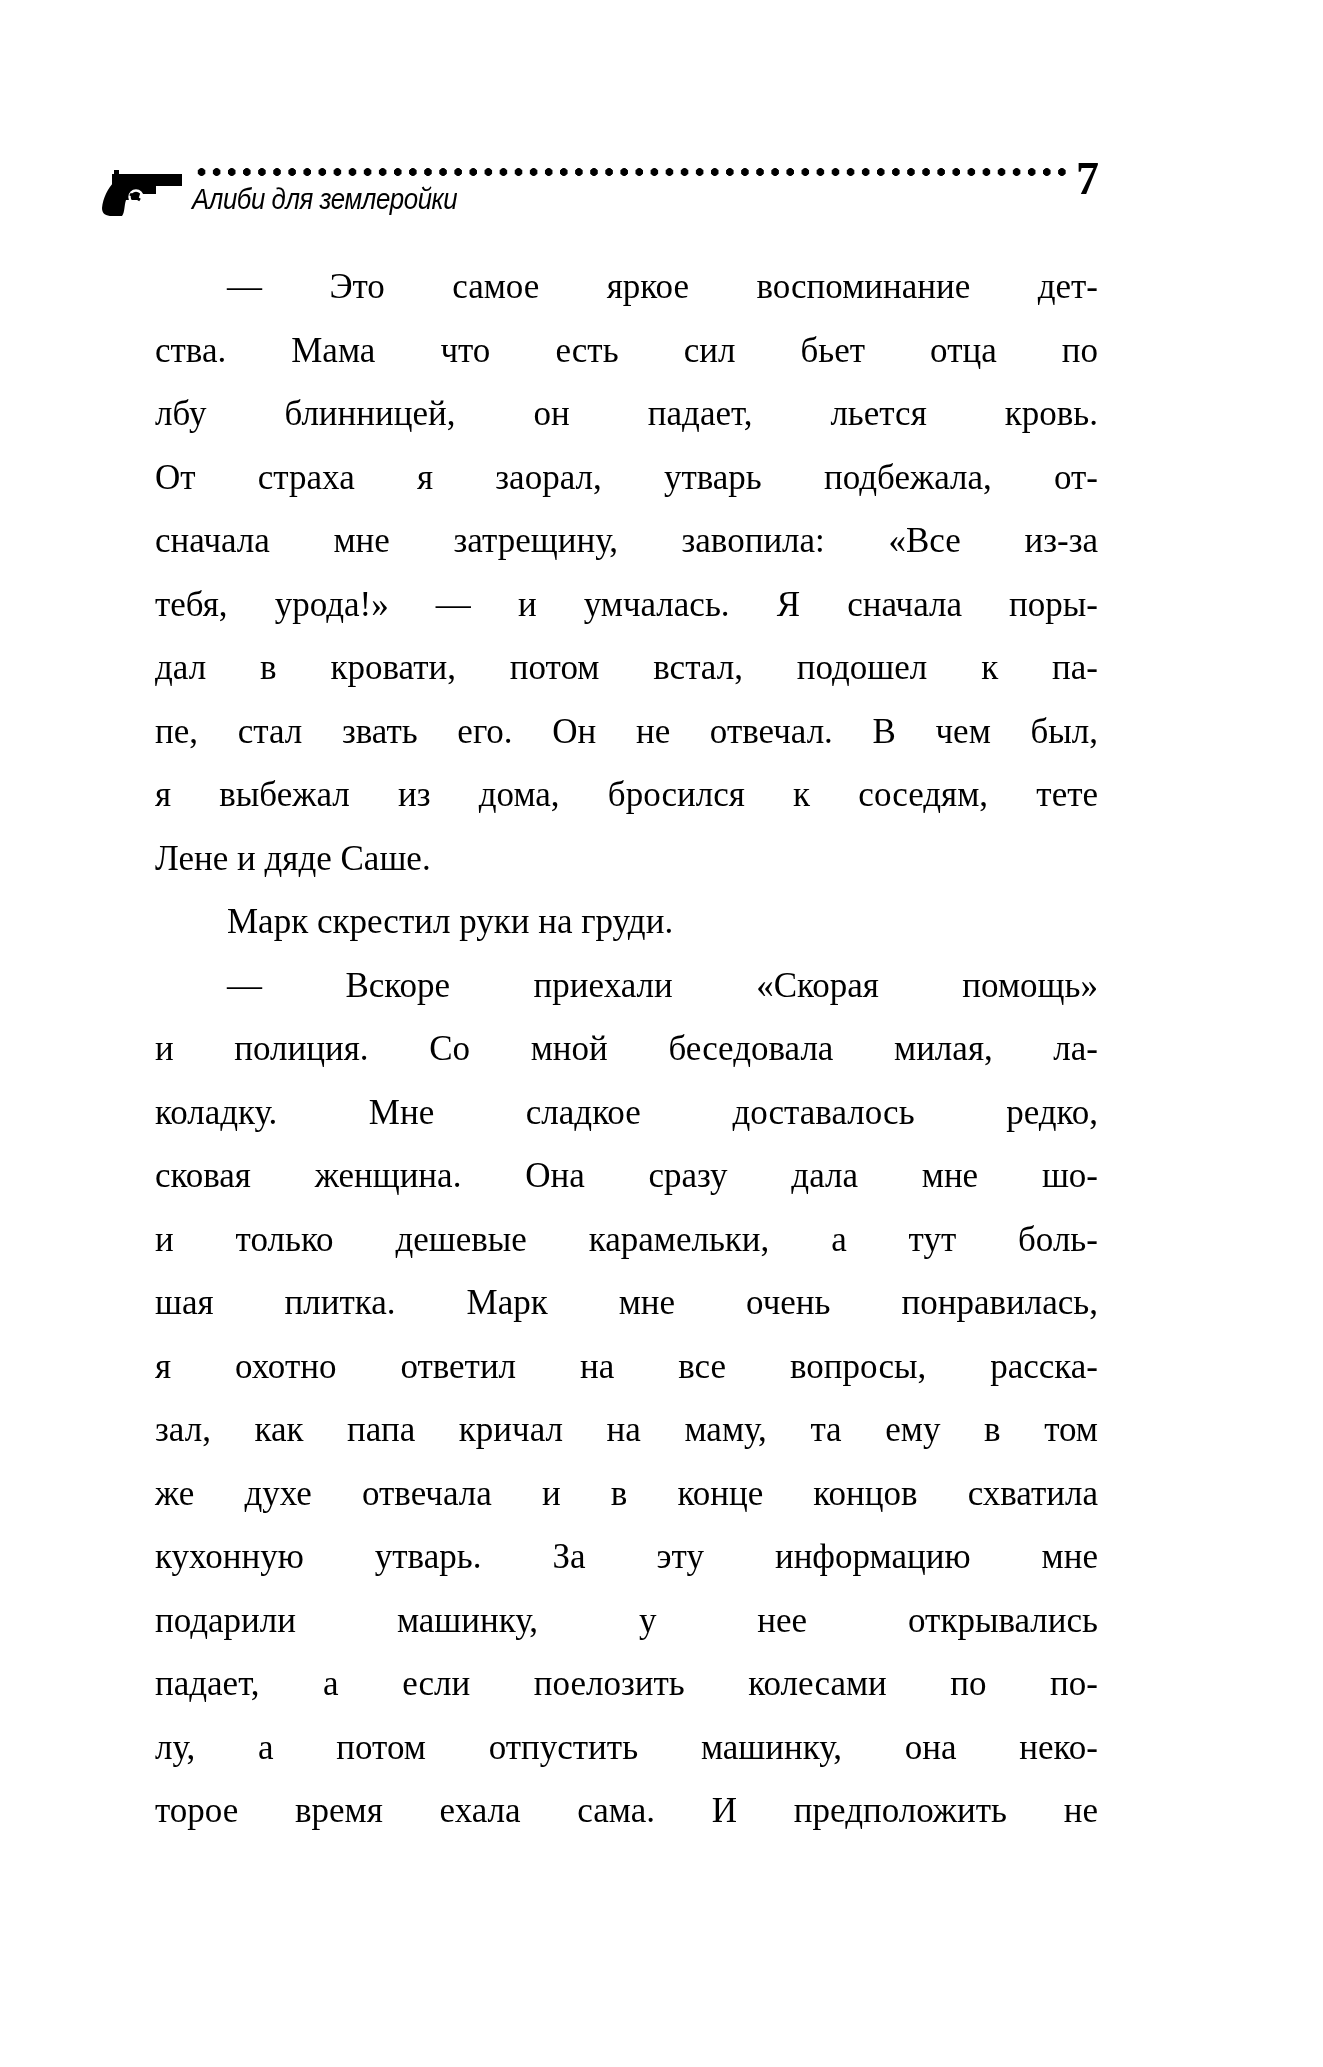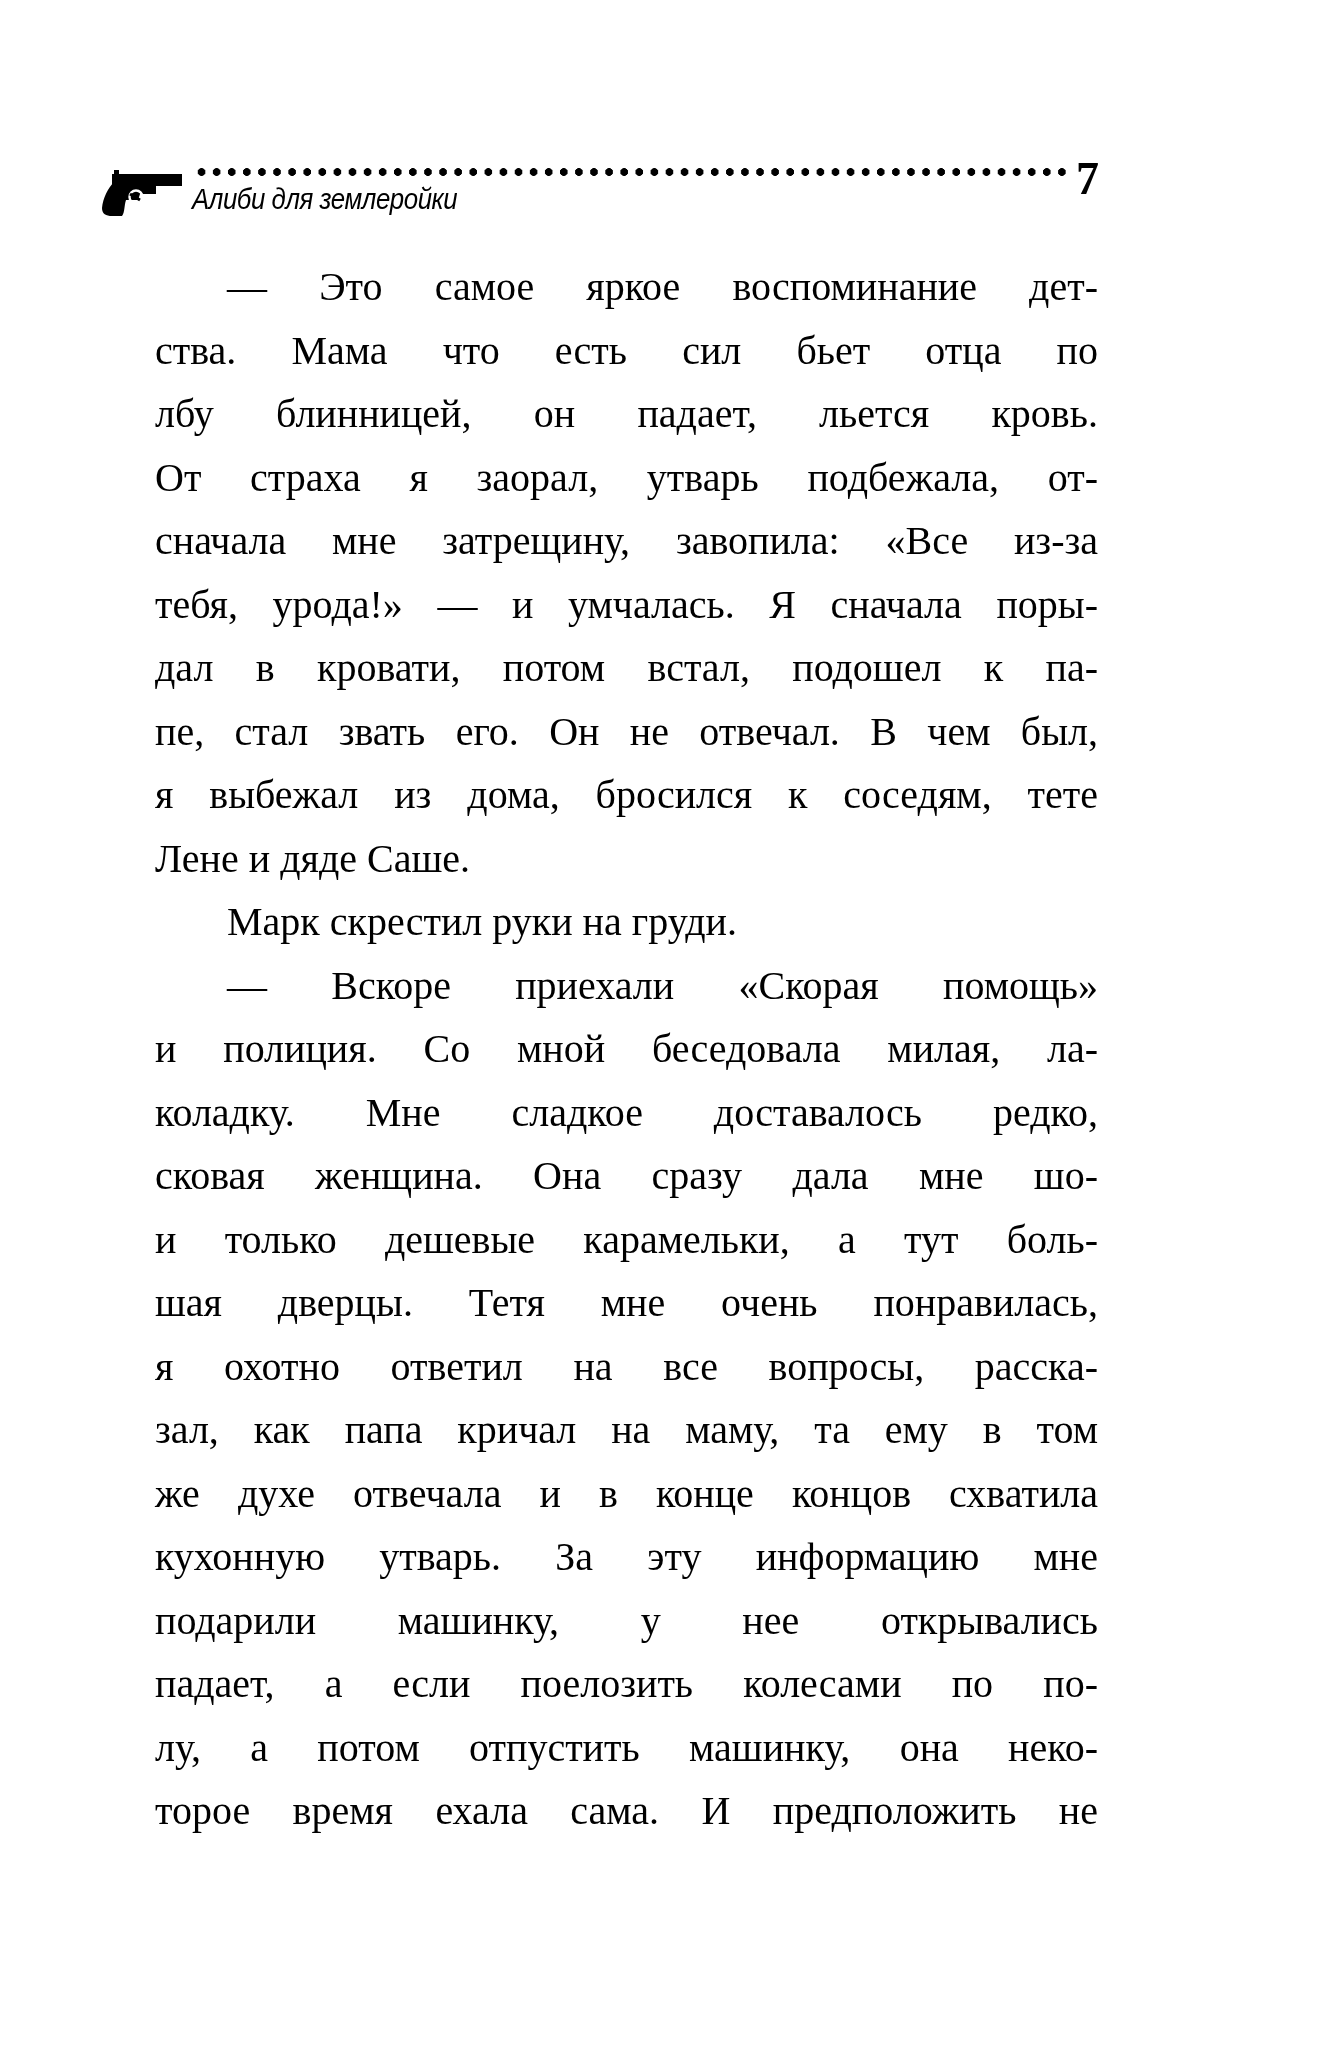--- a/index.html
+++ b/index.html
@@ -60,21 +60,21 @@
     font-weight: bold;
     font-size: 46px;
     line-height: 46px;
   }
   .body-text {
     position: absolute;
     left: 155px;
     top: 255px;
     width: 943px;
     font-family: "Liberation Serif", serif;
-    font-size: 40px;
+    font-size: 35px;
     line-height: 63.5px;
   }
   .line {
     display: block;
     height: 63.5px;
     white-space: nowrap;
     text-align: justify;
     text-align-last: justify;
   }
   .line.indent {
@@ -116,21 +116,21 @@
     <span class="line">дал в кровати, потом встал, подошел к па-</span>
     <span class="line">пе, стал звать его. Он не отвечал. В чем был,</span>
     <span class="line">я выбежал из дома, бросился к соседям, тете</span>
     <span class="line last">Лене и дяде Саше.</span>
     <span class="line indent last">Марк скрестил руки на груди.</span>
     <span class="line indent">— Вскоре приехали «Скорая помощь»</span>
     <span class="line">и полиция. Со мной беседовала милая, ла-</span>
     <span class="line">коладку. Мне сладкое доставалось редко,</span>
     <span class="line">сковая женщина. Она сразу дала мне шо-</span>
     <span class="line">и только дешевые карамельки, а тут боль-</span>
-    <span class="line">шая дверцы. Тетя мне очень понравилась,</span>
+    <span class="line">шая плитка. Марк мне очень понравилась,</span>
     <span class="line">я охотно ответил на все вопросы, расска-</span>
     <span class="line">зал, как папа кричал на маму, та ему в том</span>
     <span class="line">же духе отвечала и в конце концов схватила</span>
     <span class="line">кухонную утварь. За эту информацию мне</span>
     <span class="line">подарили машинку, у нее открывались</span>
     <span class="line">падает, а если поелозить колесами по по-</span>
     <span class="line">лу, а потом отпустить машинку, она неко-</span>
     <span class="line">торое время ехала сама. И предположить не</span>
   </div>
 

